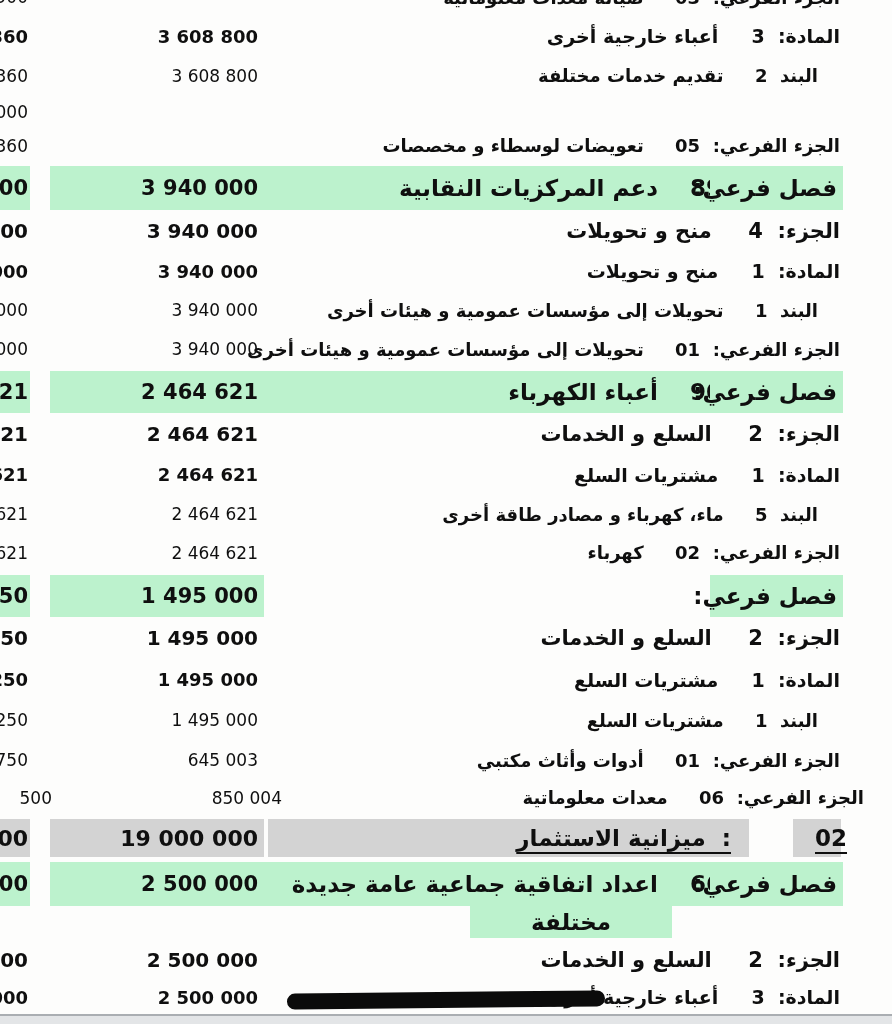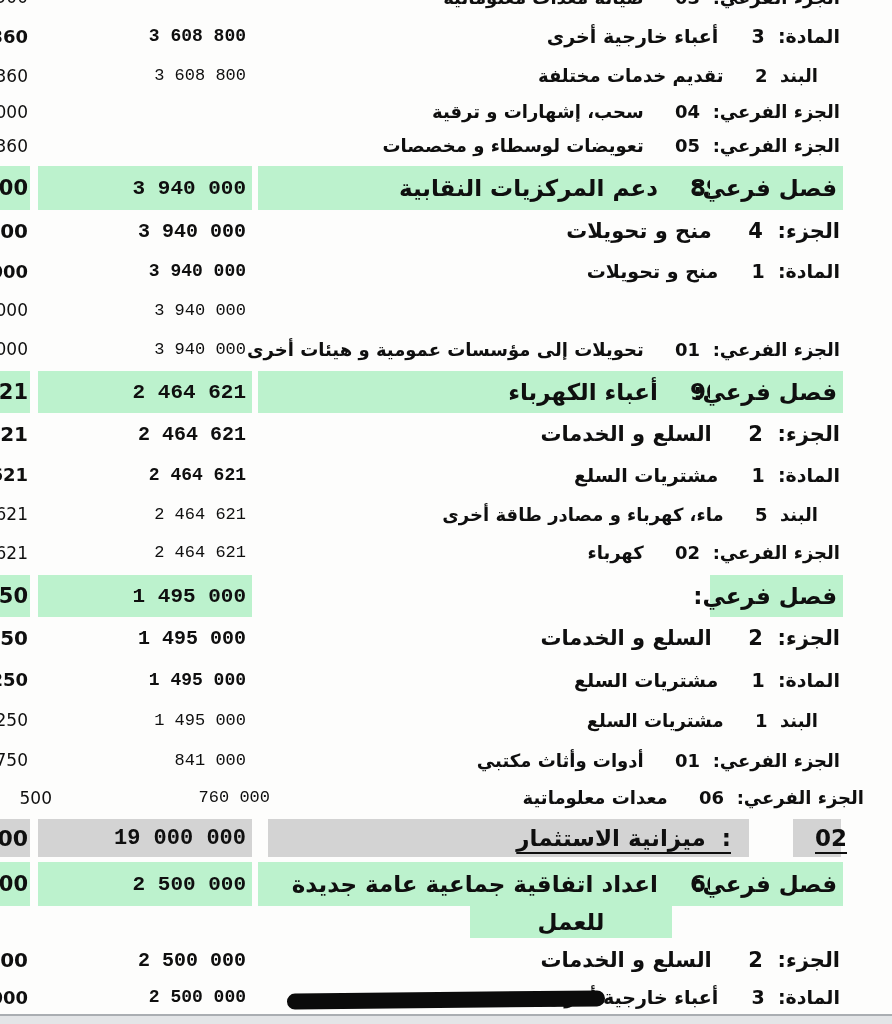--- a/index.html
+++ b/index.html
@@ -7,21 +7,21 @@
     position:relative;width:892px;height:1024px;overflow:hidden;
     background:#fdfdfc;color:#0f0f0f;
     font-family:"DejaVu Sans", sans-serif;
     --green:#bcf2cd; --gray:#d3d3d3;
   }
   .row{position:relative;width:892px;}
   .clipped{overflow:hidden;}
   .clipwrap{position:absolute;left:0;right:0;top:-20px;height:34px;}
   .cellbox{position:absolute;top:0;bottom:0;display:flex;align-items:center;box-sizing:border-box;white-space:nowrap;}
   .c-left{left:0;width:30px;justify-content:flex-end;padding-right:2px;}
-  .c-amount{left:38px;width:214px;justify-content:flex-end;padding-right:6px;font-family:Liberation Mono, monospace;}
+  .c-amount{left:50px;width:214px;justify-content:flex-end;padding-right:6px;}
   .c-label{left:268px;width:575px;direction:rtl;justify-content:flex-start;padding-right:3px;text-align:right;}
   .b-content{left:258px;width:472px;direction:rtl;justify-content:flex-start;padding-right:8px;}
   .b-prefix{left:710px;width:133px;direction:rtl;justify-content:flex-start;padding-right:6px;}
   .b-budget-content{left:268px;width:481px;direction:rtl;justify-content:flex-start;padding-right:18px;}
   .b-budget-num{left:793px;width:48px;justify-content:center;padding-left:28px;}
   .hl-green{background:var(--green);}
   .hl-gray{background:var(--gray);}
   .line2{
     position:absolute;left:470px;top:44px;width:202px;height:32px;
     display:flex;align-items:center;justify-content:center;direction:rtl;
@@ -68,21 +68,20 @@
         <div class="cellbox c-label">المادة:&nbsp;&nbsp;3&nbsp;&nbsp;&nbsp;&nbsp;&nbsp;أعباء خارجية أخرى</div>
       </div>
       <div class="row kind-band" style="height: 39px;">
         <div class="cellbox c-left">360</div>
         <div class="cellbox c-amount">3 608 800</div>
         <div class="cellbox c-label">البند&nbsp;&nbsp;2&nbsp;&nbsp;&nbsp;&nbsp;&nbsp;تقديم خدمات مختلفة</div>
       </div>
       <div class="row kind-subpart" style="height: 33px;">
         <div class="cellbox c-left">000</div>
         <div class="cellbox c-amount"></div>
-        <div class="cellbox c-label">الجزء الفرعي:&nbsp;&nbsp;04&nbsp;&nbsp;&nbsp;&nbsp;&nbsp;سحب، إشهارات و ترقية</div>
       </div>
       <div class="row kind-subpart" style="height: 35px;">
         <div class="cellbox c-left">360</div>
         <div class="cellbox c-label">الجزء الفرعي:&nbsp;&nbsp;05&nbsp;&nbsp;&nbsp;&nbsp;&nbsp;تعويضات لوسطاء و مخصصات</div>
       </div>
       <div class="row kind-chapter" style="height: 44px; margin-top: 3px;">
         <div class="cellbox c-left hl-green">00</div>
         <div class="cellbox c-amount hl-green">3 940 000</div>
         <div class="cellbox b-content hl-green">89&nbsp;&nbsp;&nbsp;&nbsp;دعم المركزيات النقابية</div>
         <div class="cellbox b-prefix hl-green">فصل فرعي:</div>
@@ -93,20 +92,21 @@
         <div class="cellbox c-label">الجزء:&nbsp;&nbsp;4&nbsp;&nbsp;&nbsp;&nbsp;&nbsp;منح و تحويلات</div>
       </div>
       <div class="row kind-article" style="height: 38px;">
         <div class="cellbox c-left">000</div>
         <div class="cellbox c-amount">3 940 000</div>
         <div class="cellbox c-label">المادة:&nbsp;&nbsp;1&nbsp;&nbsp;&nbsp;&nbsp;&nbsp;منح و تحويلات</div>
       </div>
       <div class="row kind-band" style="height: 40px;">
         <div class="cellbox c-left">000</div>
         <div class="cellbox c-amount">3 940 000</div>
+        <div class="cellbox c-label">البند&nbsp;&nbsp;1&nbsp;&nbsp;&nbsp;&nbsp;&nbsp;تحويلات إلى مؤسسات عمومية و هيئات أخرى</div>
       </div>
       <div class="row kind-subpart" style="height: 38px;">
         <div class="cellbox c-left">000</div>
         <div class="cellbox c-amount">3 940 000</div>
         <div class="cellbox c-label">الجزء الفرعي:&nbsp;&nbsp;01&nbsp;&nbsp;&nbsp;&nbsp;&nbsp;تحويلات إلى مؤسسات عمومية و هيئات أخرى</div>
       </div>
       <div class="row kind-chapter" style="height: 42px; margin-top: 3px;">
         <div class="cellbox c-left hl-green">21</div>
         <div class="cellbox c-amount hl-green">2 464 621</div>
         <div class="cellbox b-content hl-green">90&nbsp;&nbsp;&nbsp;&nbsp;أعباء الكهرباء</div>
@@ -147,44 +147,44 @@
         <div class="cellbox c-amount">1 495 000</div>
         <div class="cellbox c-label">المادة:&nbsp;&nbsp;1&nbsp;&nbsp;&nbsp;&nbsp;&nbsp;مشتريات السلع</div>
       </div>
       <div class="row kind-band" style="height: 40px;">
         <div class="cellbox c-left">250</div>
         <div class="cellbox c-amount">1 495 000</div>
         <div class="cellbox c-label">البند&nbsp;&nbsp;1&nbsp;&nbsp;&nbsp;&nbsp;&nbsp;مشتريات السلع</div>
       </div>
       <div class="row kind-subpart" style="height: 40px;">
         <div class="cellbox c-left">750</div>
-        <div class="cellbox c-amount">841 000</div>
+        <div class="cellbox c-amount">645 003</div>
         <div class="cellbox c-label">الجزء الفرعي:&nbsp;&nbsp;01&nbsp;&nbsp;&nbsp;&nbsp;&nbsp;أدوات وأثاث مكتبي</div>
       </div>
       <div class="row kind-subpart" style="height: 35px; margin-left: 24px;">
         <div class="cellbox c-left">500</div>
-        <div class="cellbox c-amount">760 000</div>
+        <div class="cellbox c-amount">850 004</div>
         <div class="cellbox c-label">الجزء الفرعي:&nbsp;&nbsp;06&nbsp;&nbsp;&nbsp;&nbsp;&nbsp;معدات معلوماتية</div>
       </div>
       <div class="row kind-budget" style="height: 38px; margin-top: 4px;">
         <div class="cellbox c-left hl-gray">00</div>
         <div class="cellbox c-amount hl-gray">19 000 000</div>
         <div class="cellbox b-budget-content hl-gray">
           <span class="u">:&nbsp;&nbsp;ميزانية الاستثمار</span>
         </div>
         <div class="cellbox b-budget-num hl-gray">
           <span class="u">02</span>
         </div>
       </div>
       <div class="row kind-chapter" style="height: 78px; margin-top: 5px;">
         <div class="cellbox c-left hl-green" style="bottom: auto; height: 44px;">00</div>
         <div class="cellbox c-amount hl-green" style="bottom: auto; height: 44px;">2 500 000</div>
         <div class="cellbox b-content hl-green" style="bottom: auto; height: 44px; text-align: center;">66&nbsp;&nbsp;&nbsp;&nbsp;اعداد اتفاقية جماعية عامة جديدة</div>
         <div class="cellbox b-prefix hl-green" style="bottom: auto; height: 44px;">فصل فرعي:</div>
-        <div class="line2 hl-green">للعمل</div>
+        <div class="line2 hl-green">مختلفة</div>
       </div>
       <div class="row kind-section" style="height: 40px;">
         <div class="cellbox c-left">00</div>
         <div class="cellbox c-amount">2 500 000</div>
         <div class="cellbox c-label">الجزء:&nbsp;&nbsp;2&nbsp;&nbsp;&nbsp;&nbsp;&nbsp;السلع و الخدمات</div>
       </div>
       <div class="row kind-article" style="height: 34px;">
         <div class="cellbox c-left">000</div>
         <div class="cellbox c-amount">2 500 000</div>
         <div class="cellbox c-label">المادة:&nbsp;&nbsp;3&nbsp;&nbsp;&nbsp;&nbsp;&nbsp;أعباء خارجية أخرى</div>

